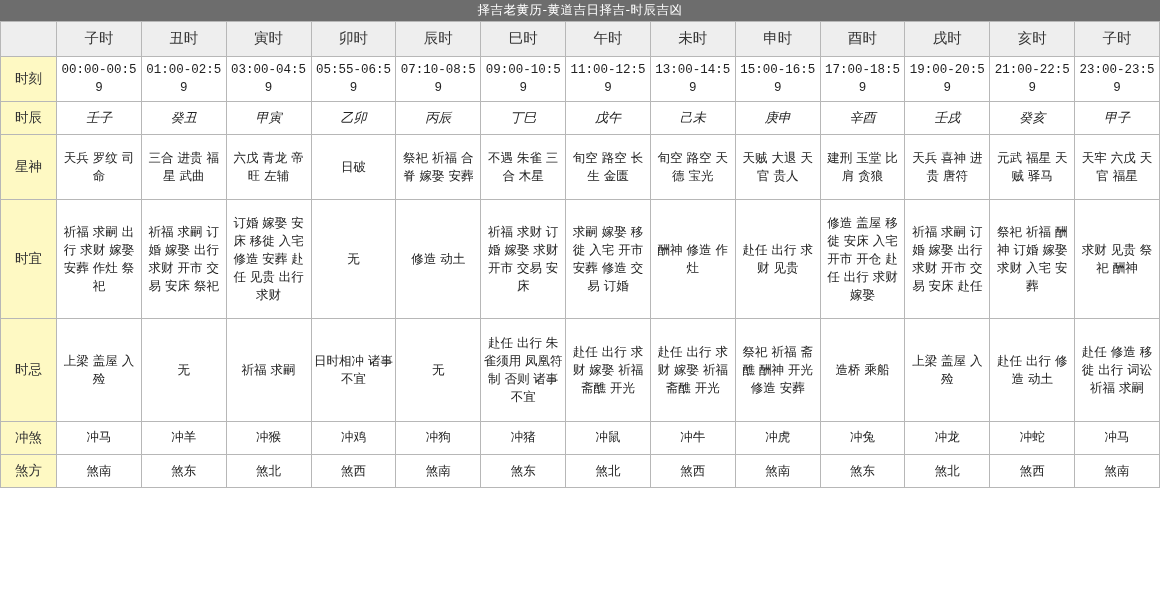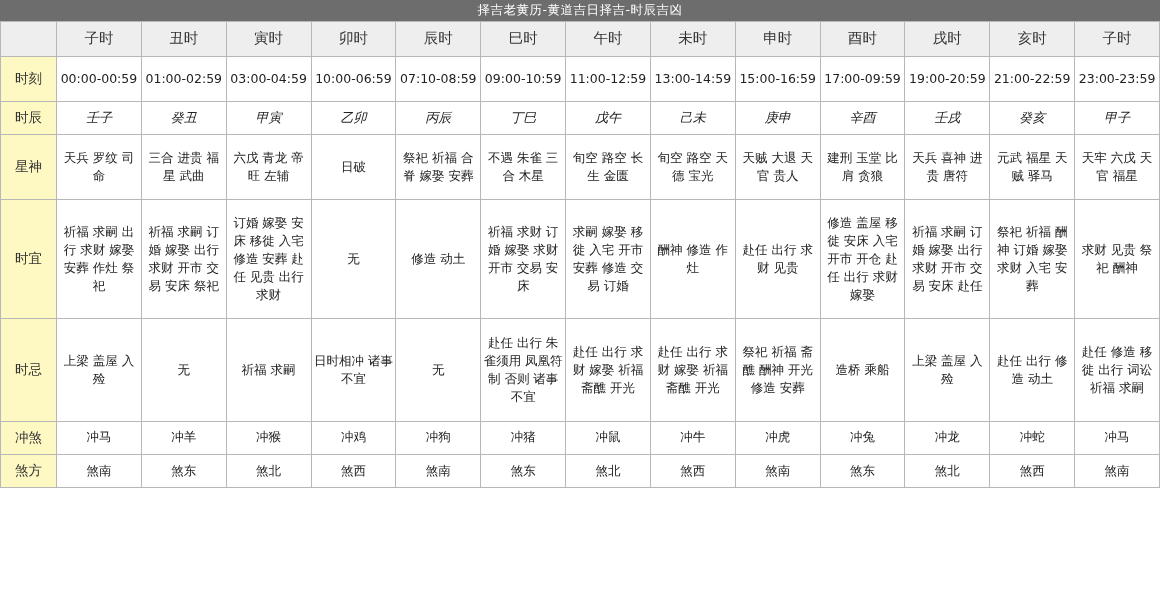--- a/index.html
+++ b/index.html
@@ -60,21 +60,21 @@
     font-size: 14.5px;
     color: #333;
     height: 28px;
   }
   .hdr-corner {
     background: #eeeeee;
   }
   .cell {
     background: #ffffff;
   }
-  .r-shike td.cell { font-size: 12.5px; height: 38px; }
+  .r-shike td.cell { font-size: 12.5px; height: 38px; font-family: Liberation Mono, monospace; }
   .r-shichen td.cell { font-size: 13px; height: 26px; font-style: italic; }
   .r-xingshen td.cell { font-size: 12.5px; height: 58px; }
   .r-shiyi td.cell { font-size: 12.5px; height: 112px; }
   .r-shiji td.cell { font-size: 12.5px; height: 96px; }
   .r-chongsha td.cell { font-size: 12.5px; height: 26px; font-family: Liberation Mono, monospace; }
   .r-shafang td.cell { font-size: 12.5px; height: 26px; }
   .r-shichong td.cell { font-size: 12.5px; height: 44px; }
   col.lbl { width: 56px; }
 </style>
 </head>
@@ -116,27 +116,27 @@
         <th class="hdr">亥时</th>
         <th class="hdr">子时</th>
       </tr>
     </thead>
     <tbody>
       <tr class="r-shike">
         <td class="rowlabel">时刻</td>
         <td class="cell">00:00-00:59</td>
         <td class="cell">01:00-02:59</td>
         <td class="cell">03:00-04:59</td>
-        <td class="cell">10:00-06:59</td>
+        <td class="cell">05:55-06:59</td>
         <td class="cell">07:10-08:59</td>
         <td class="cell">09:00-10:59</td>
         <td class="cell">11:00-12:59</td>
         <td class="cell">13:00-14:59</td>
         <td class="cell">15:00-16:59</td>
-        <td class="cell">17:00-09:59</td>
+        <td class="cell">17:00-18:59</td>
         <td class="cell">19:00-20:59</td>
         <td class="cell">21:00-22:59</td>
         <td class="cell">23:00-23:59</td>
       </tr>
       <tr class="r-shichen">
         <td class="rowlabel">时辰</td>
         <td class="cell">壬子</td>
         <td class="cell">癸丑</td>
         <td class="cell">甲寅</td>
         <td class="cell">乙卯</td>

